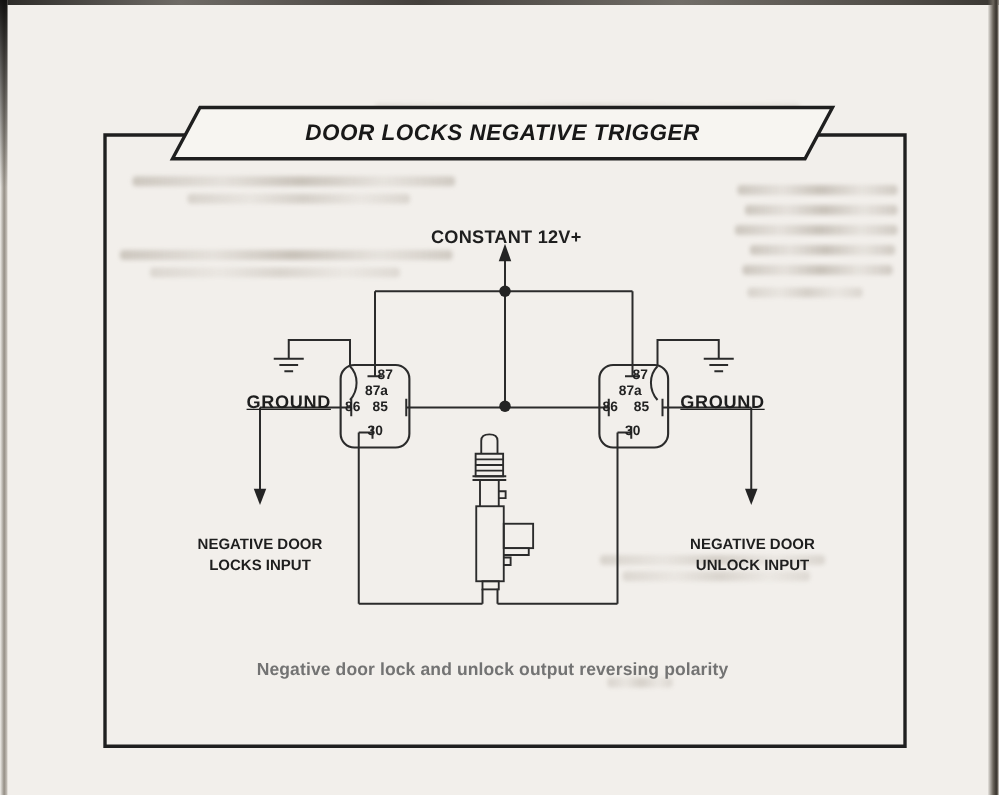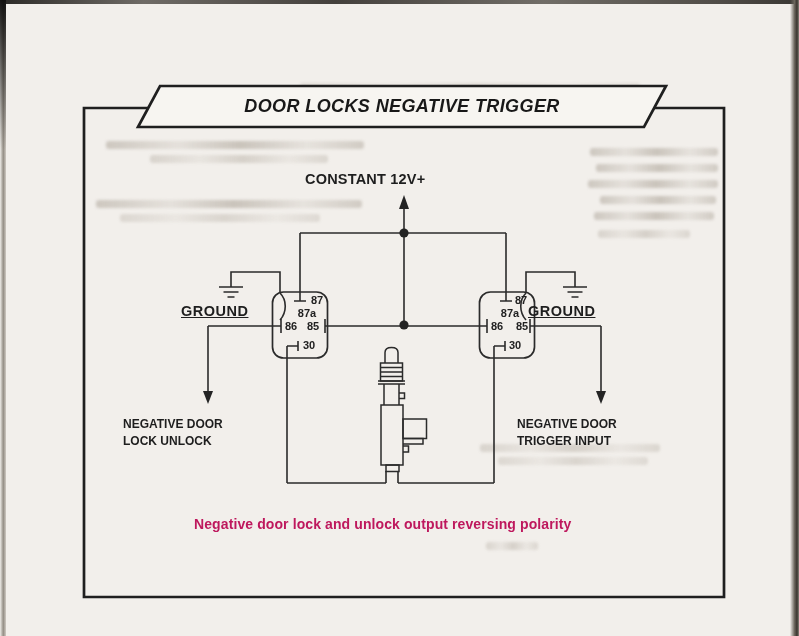--- a/index.html
+++ b/index.html
@@ -16,31 +16,31 @@
   .edge-left{left:0;top:0;width:6px;height:636px;
     background:linear-gradient(90deg,#efede9,#948e85 55%,#cfcac3);}
   .edge-left-dark{left:0;top:0;width:6px;height:150px;
     background:linear-gradient(180deg,rgba(10,9,8,.95),rgba(10,9,8,0));}
   .edge-right{left:790px;top:0;width:9px;height:636px;
     background:linear-gradient(90deg,rgba(90,85,78,0),#6b655c 50%,#38332d 78%,#8a847a);}
   
   .bleed{height:8px;border-radius:3px;filter:blur(1.6px);pointer-events:none;
     background:linear-gradient(90deg,rgba(150,140,126,.40),rgba(150,140,126,.14) 28%,rgba(150,140,126,.44) 52%,rgba(150,140,126,.12) 78%,rgba(150,140,126,.36));}
   
-  .lbl{font-weight:bold;color:#1e1e1e;white-space:nowrap;text-align:left;}
+  .lbl{font-weight:bold;color:#1e1e1e;white-space:nowrap;text-align:center;margin-top:11px;}
   .banner-title{
     left:138px;top:86px;width:528px;height:41px;
     display:flex;align-items:center;justify-content:center;
     font-style:italic;font-weight:bold;font-size:18px;letter-spacing:.4px;color:#181818;
   }
   .supply{left:305px;top:171px;width:200px;font-size:14.5px;letter-spacing:.2px;}
   .ground{width:100px;font-size:14.5px;letter-spacing:.5px;text-decoration:underline;}
   .out-label{width:170px;font-size:12px;line-height:17px;}
-  .caption{left:194px;top:516px;width:400px;font-size:14px;font-weight:bold;color:#be185d;letter-spacing:.1px;}
-  .pin{width:30px;font-size:11px;text-align:center;font-weight:bold;color:#222;}
+  .caption{left:194px;top:516px;width:400px;font-size:14px;font-weight:bold;color:#737373;letter-spacing:.1px;}
+  .pin{width:30px;font-size:11px;text-align:left;font-weight:bold;color:#222;}
   svg{position:absolute;left:0;top:0;}
 </style>
 </head>
 <body>
 
 <div class="abs edge-top"></div>
 <div class="abs edge-left"></div>
 <div class="abs edge-left-dark"></div>
 <div class="abs edge-right"></div>
 
@@ -116,25 +116,25 @@
 
 <div class="abs banner-title">DOOR LOCKS NEGATIVE TRIGGER</div>
 
 <div class="abs lbl supply">CONSTANT 12V+</div>
 
 <div class="abs lbl ground" style="left:181px;top:303px">GROUND</div>
 <div class="abs lbl ground" style="left:528px;top:303px">GROUND</div>
 
 <div class="abs lbl out-label" style="left:123px;top:416px">
   <span style="display:block">NEGATIVE DOOR</span>
-  <span style="display:block">LOCK UNLOCK</span>
+  <span style="display:block">LOCKS INPUT</span>
 </div>
 <div class="abs lbl out-label" style="left:517px;top:416px">
   <span style="display:block">NEGATIVE DOOR</span>
-  <span style="display:block">TRIGGER INPUT</span>
+  <span style="display:block">UNLOCK INPUT</span>
 </div>
 
 <div class="abs lbl caption">Negative door lock and unlock output reversing polarity</div>
 
 <div class="abs pin" style="left:302px;top:294px">87</div>
 <div class="abs pin" style="left:292px;top:307px">87a</div>
 <div class="abs pin" style="left:276px;top:320px">86</div>
 <div class="abs pin" style="left:298px;top:320px">85</div>
 <div class="abs pin" style="left:294px;top:339px">30</div>
 

